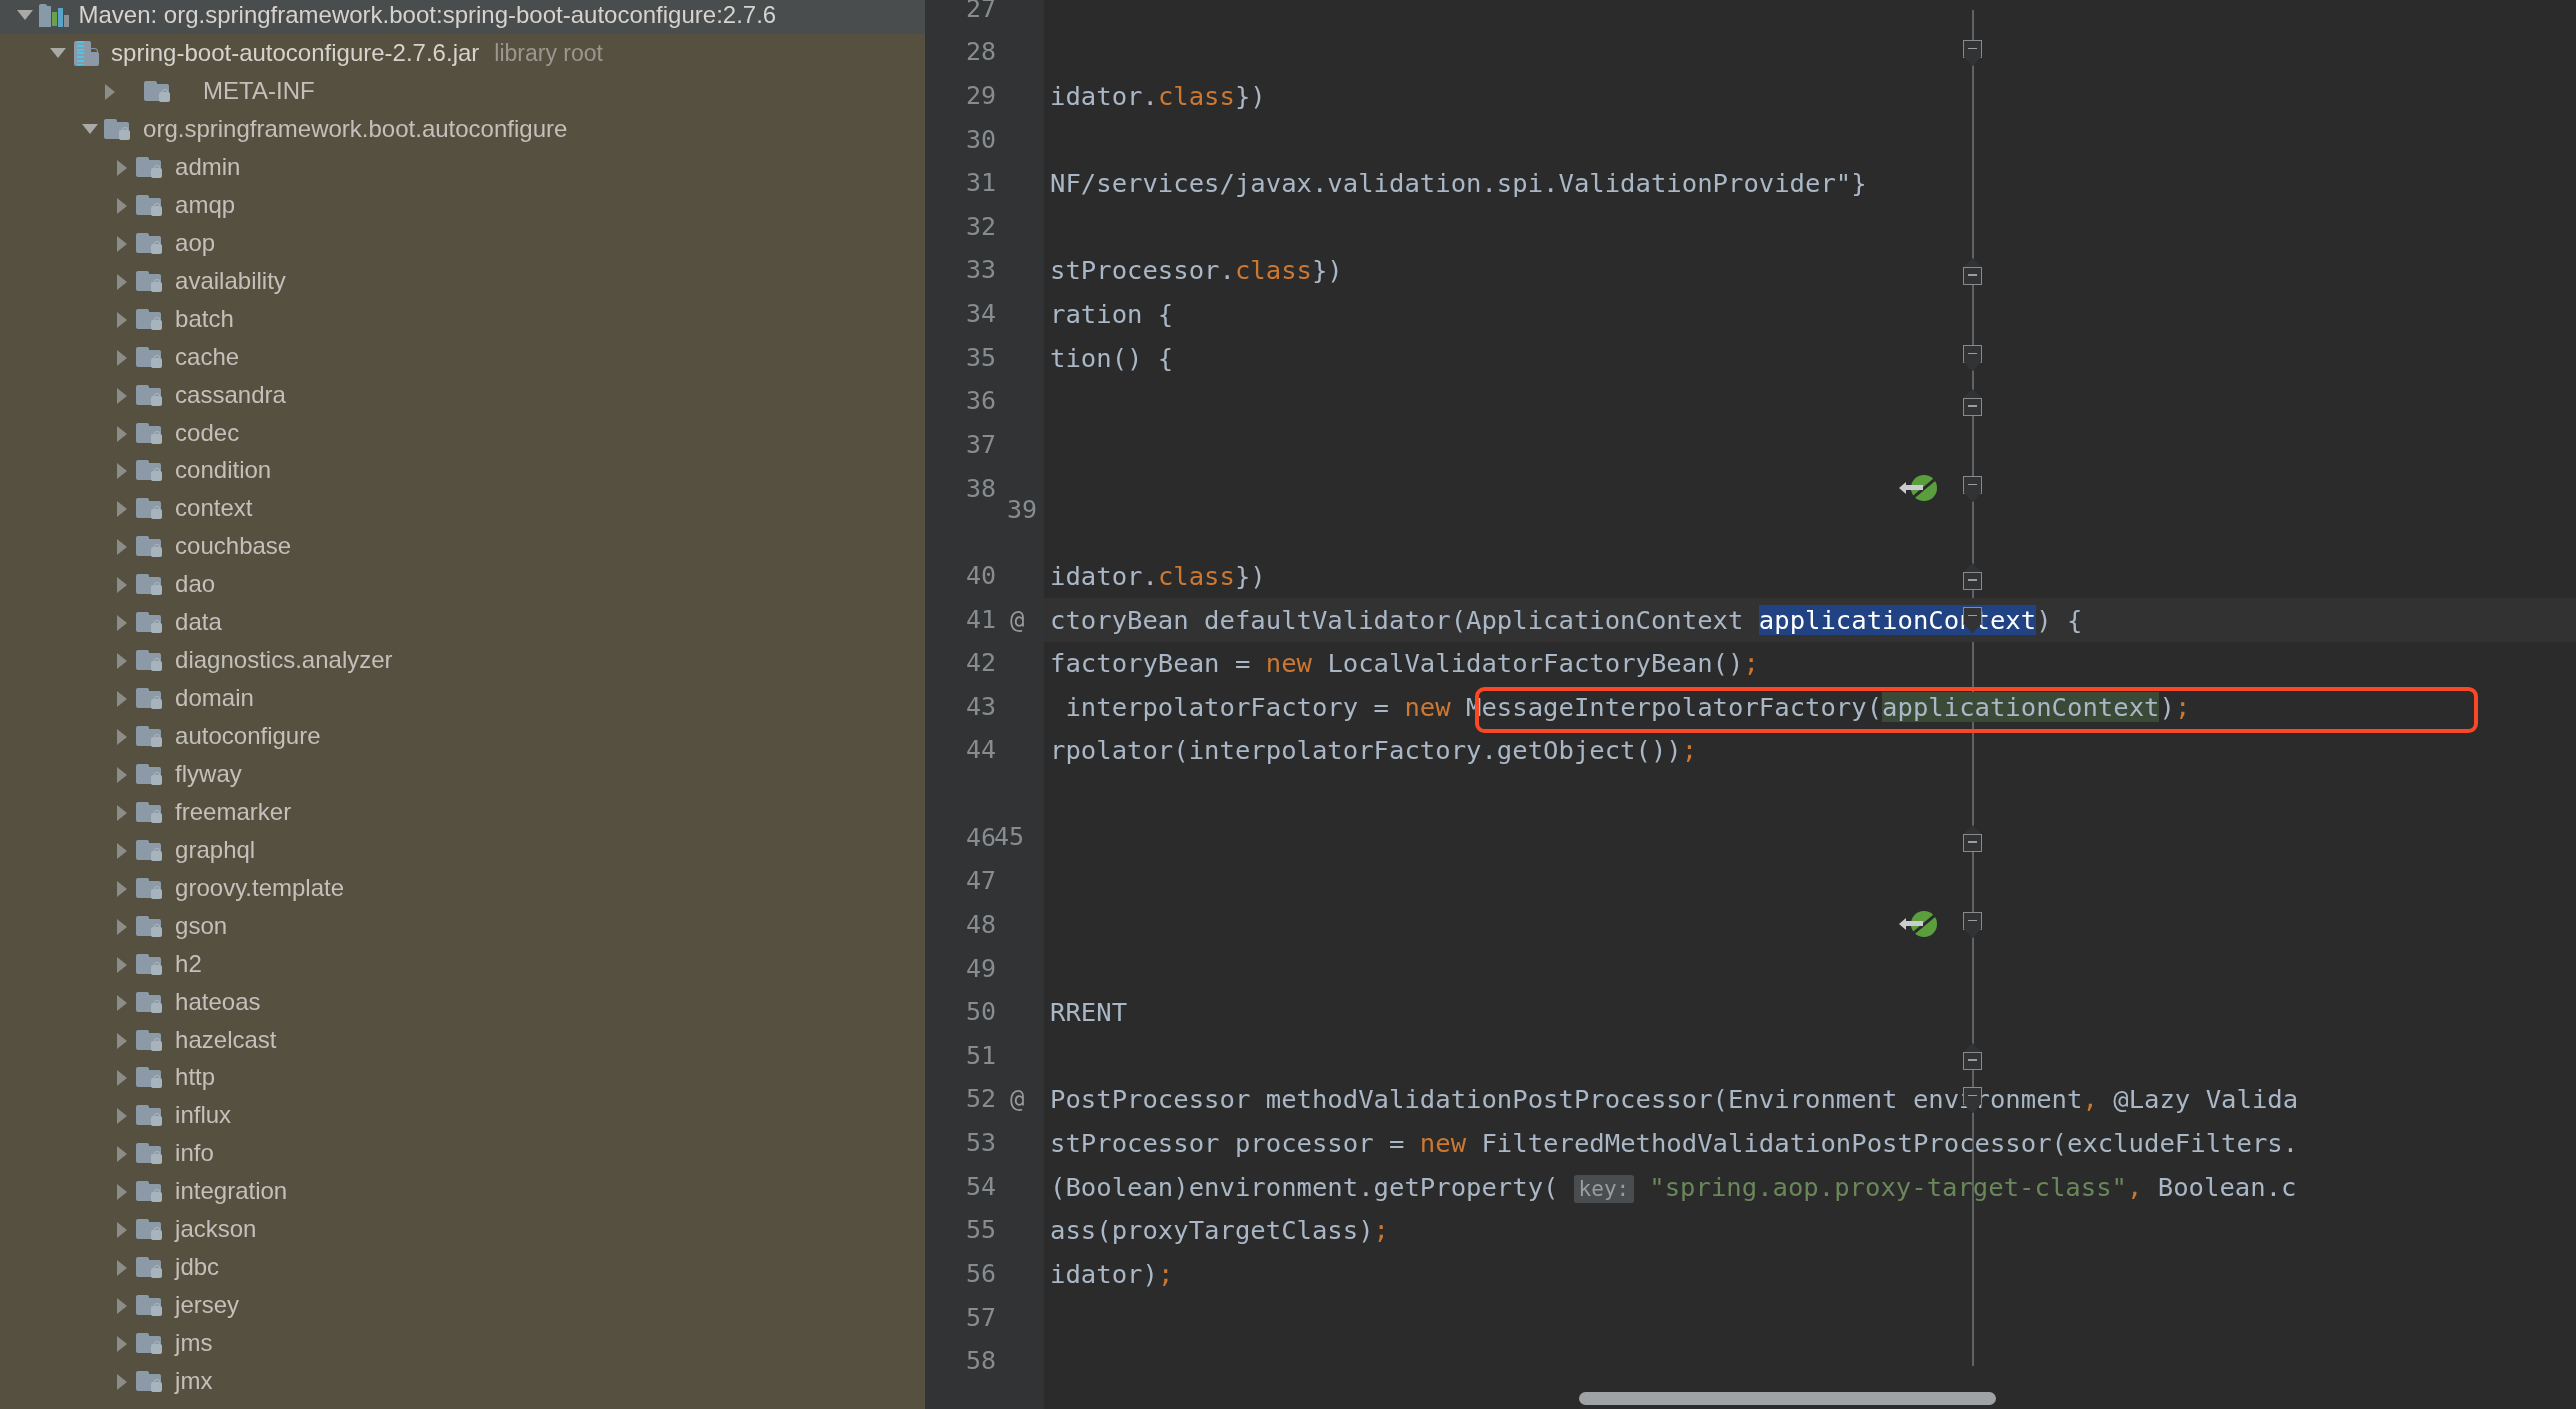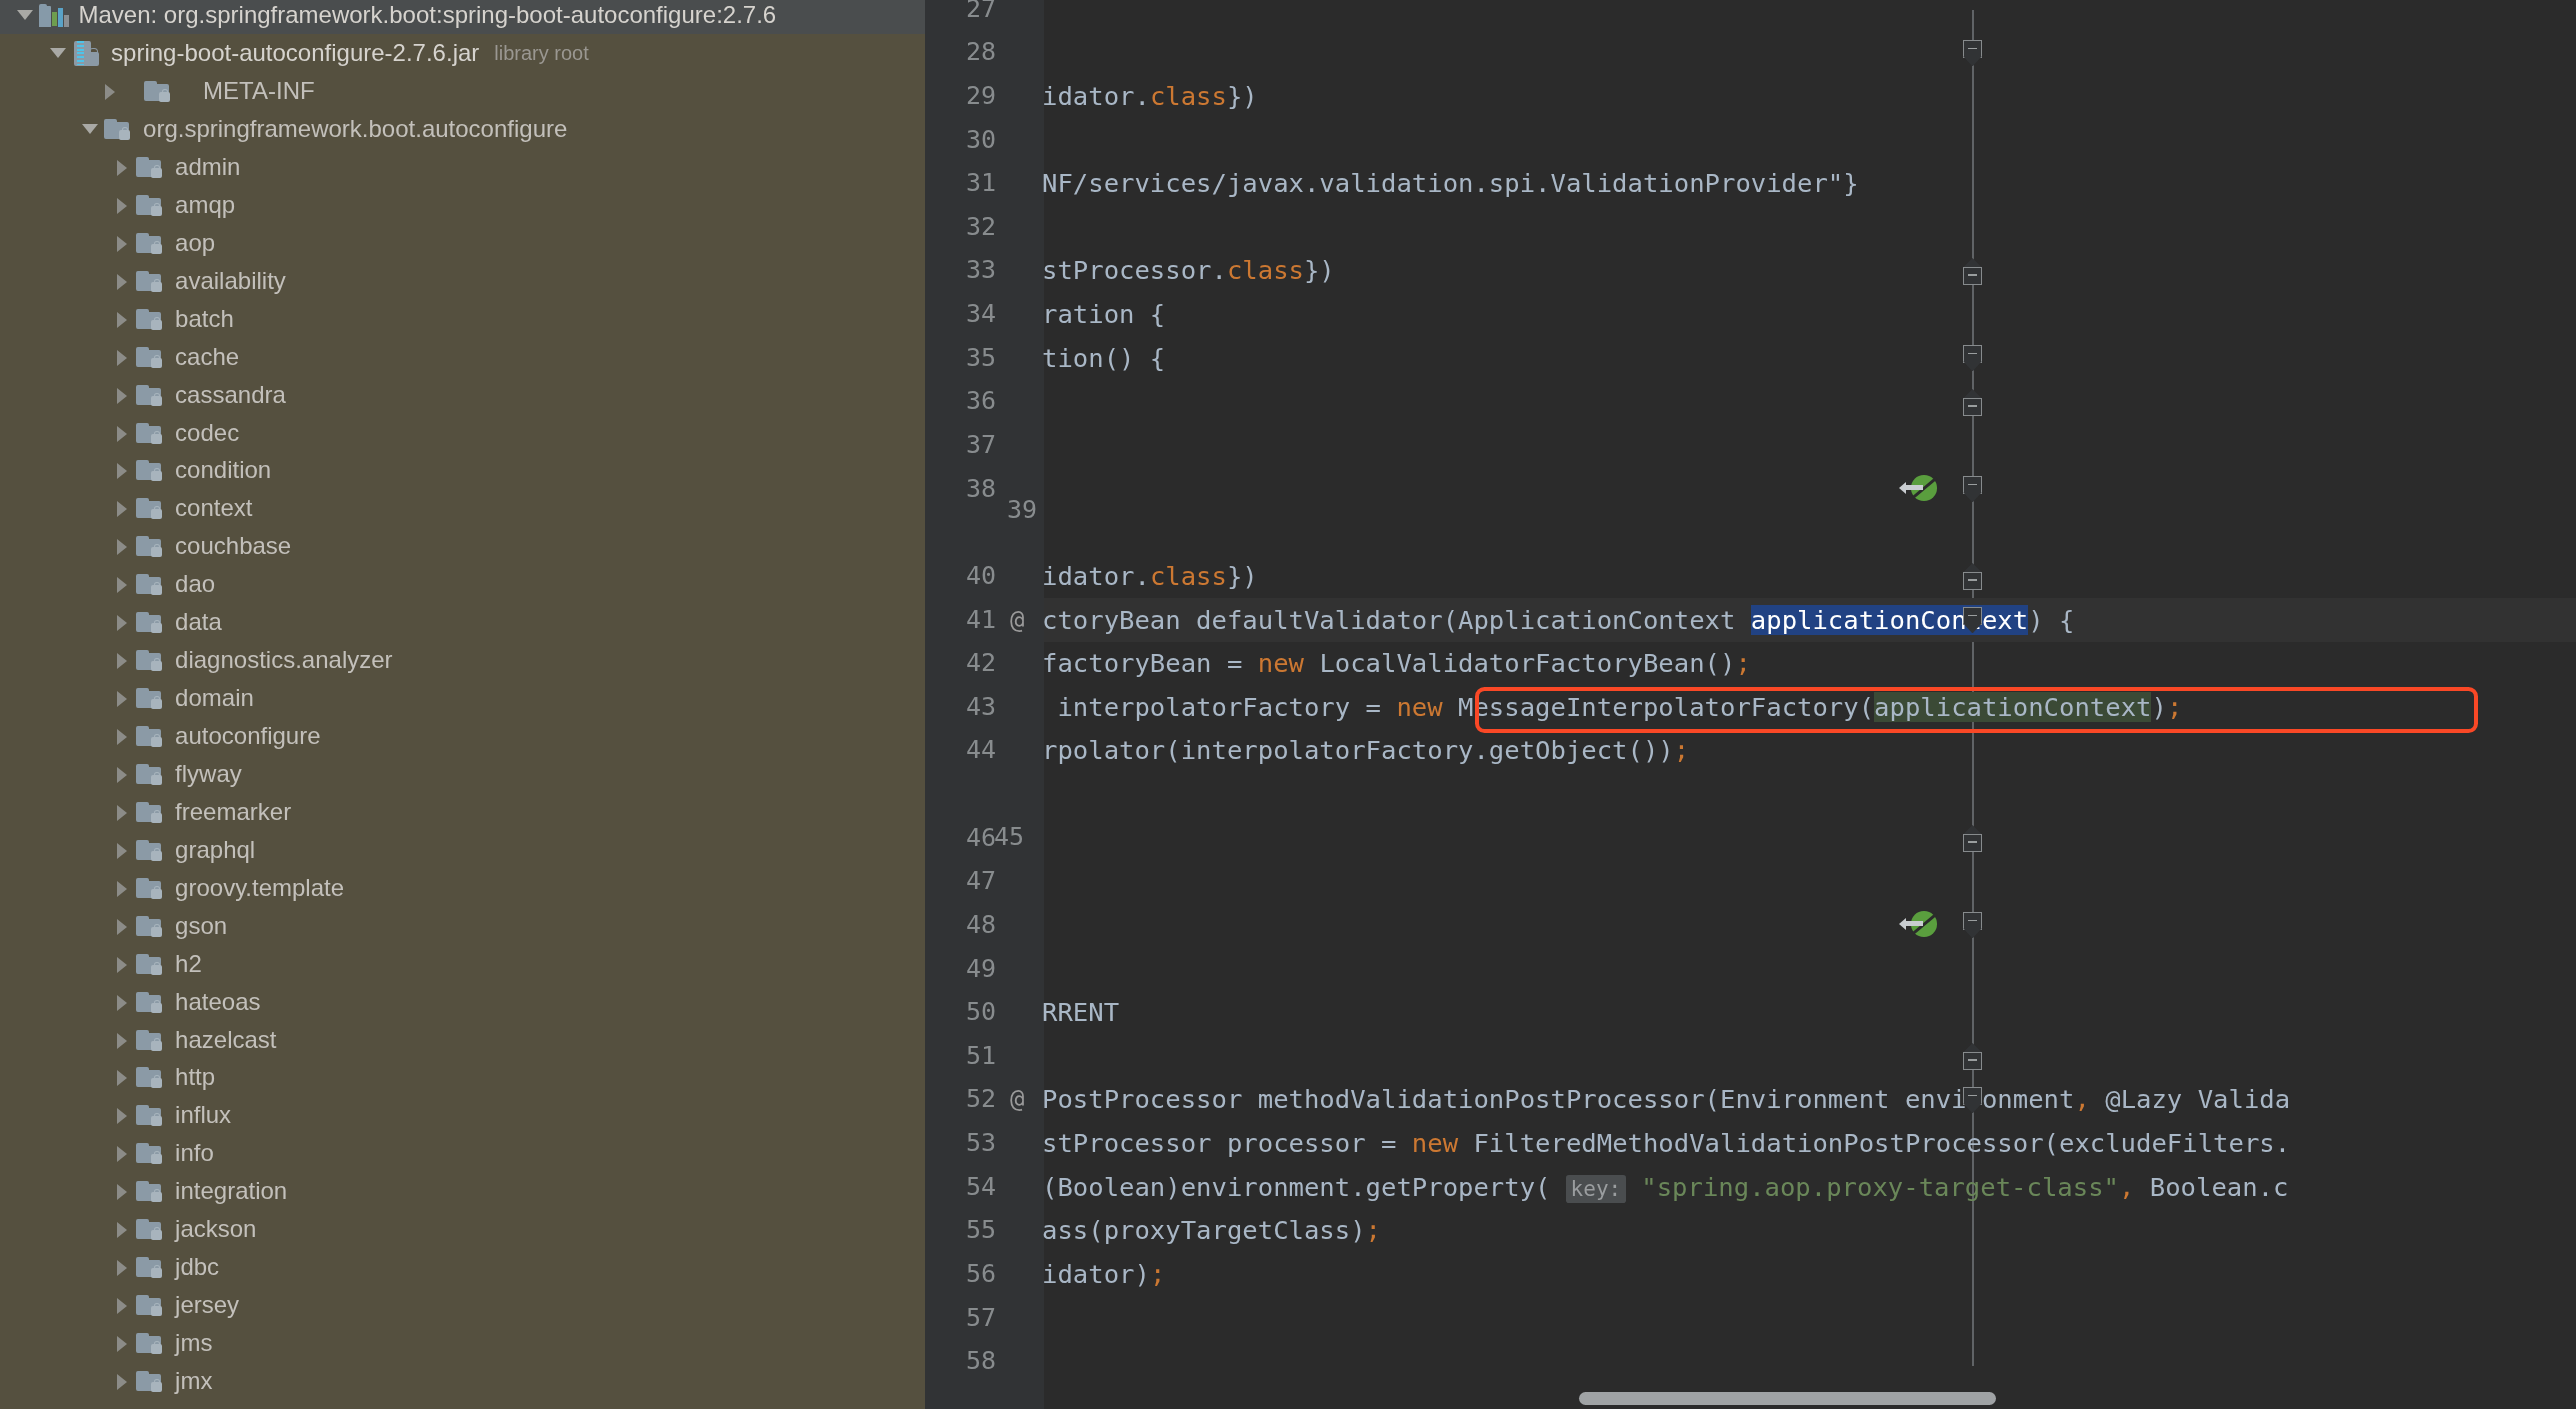--- a/index.html
+++ b/index.html
@@ -46,21 +46,21 @@
   }
   .twisty.closed i{
     left:8.5px;top:12.3px;
     border-top:8.5px solid transparent;
     border-bottom:8.5px solid transparent;
     border-left:10.4px solid #8c8c88;
   }
   .ticon{flex:0 0 32px;width:32px;height:38px;position:relative;margin-right:8.5px;}
   .tlabel{color:#c3c0bb;}
   .tlabel.bright{color:#d6d3ce;}
-  .tsub{color:#9a9791;margin-left:15px;font-size:20px;}
+  .tsub{color:#9a9791;margin-left:15px;font-size:23px;}
 
   
   .ic-maven{position:absolute;left:0.9px;top:7.6px;width:30px;height:23px;}
   .ic-maven .bk{position:absolute;left:0;top:1.9px;width:12.3px;height:21px;background:#869aa9;border-radius:0.9px 0.9px 0 0;}
   .ic-maven .bk2{position:absolute;left:0;top:0px;width:8.5px;height:4.7px;background:#869aa9;border-radius:1.9px 1.9px 0 0;}
   .ic-maven .b1{position:absolute;left:13.3px;top:8.5px;width:4.7px;height:14.2px;background:#6e9e4f;}
   .ic-maven .b2{position:absolute;left:19px;top:3.8px;width:4.7px;height:19px;background:#5aa3c8;}
   .ic-maven .b3{position:absolute;left:25px;top:11.4px;width:4.7px;height:11.4px;background:#8a8f93;}
 
   
@@ -80,21 +80,21 @@
 
   
   #editor{
     position:relative;flex:1 1 auto;height:1409px;background:#2b2b2b;overflow:hidden;
     font-family:"DejaVu Sans Mono","Liberation Mono",monospace;
   }
   #gutter{
     position:absolute;left:0;top:0;width:119px;height:1409px;
     background:#313335;
   }
-  #codearea{position:absolute;left:117px;top:0;right:0;height:1409px;overflow:hidden;}
+  #codearea{position:absolute;left:125px;top:0;right:0;height:1409px;overflow:hidden;}
 
   .ln{
     position:absolute;left:0;width:71px;text-align:right;
     font-size:25px;color:#888c8e;
     font-family:"DejaVu Sans Mono","Liberation Mono",monospace;
     height:44px;line-height:44px;
   }
   .atmark{
     position:absolute;left:78px;width:28.5px;text-align:center;
     font-size:24px;color:#9a9a9a;height:44px;line-height:44px;

